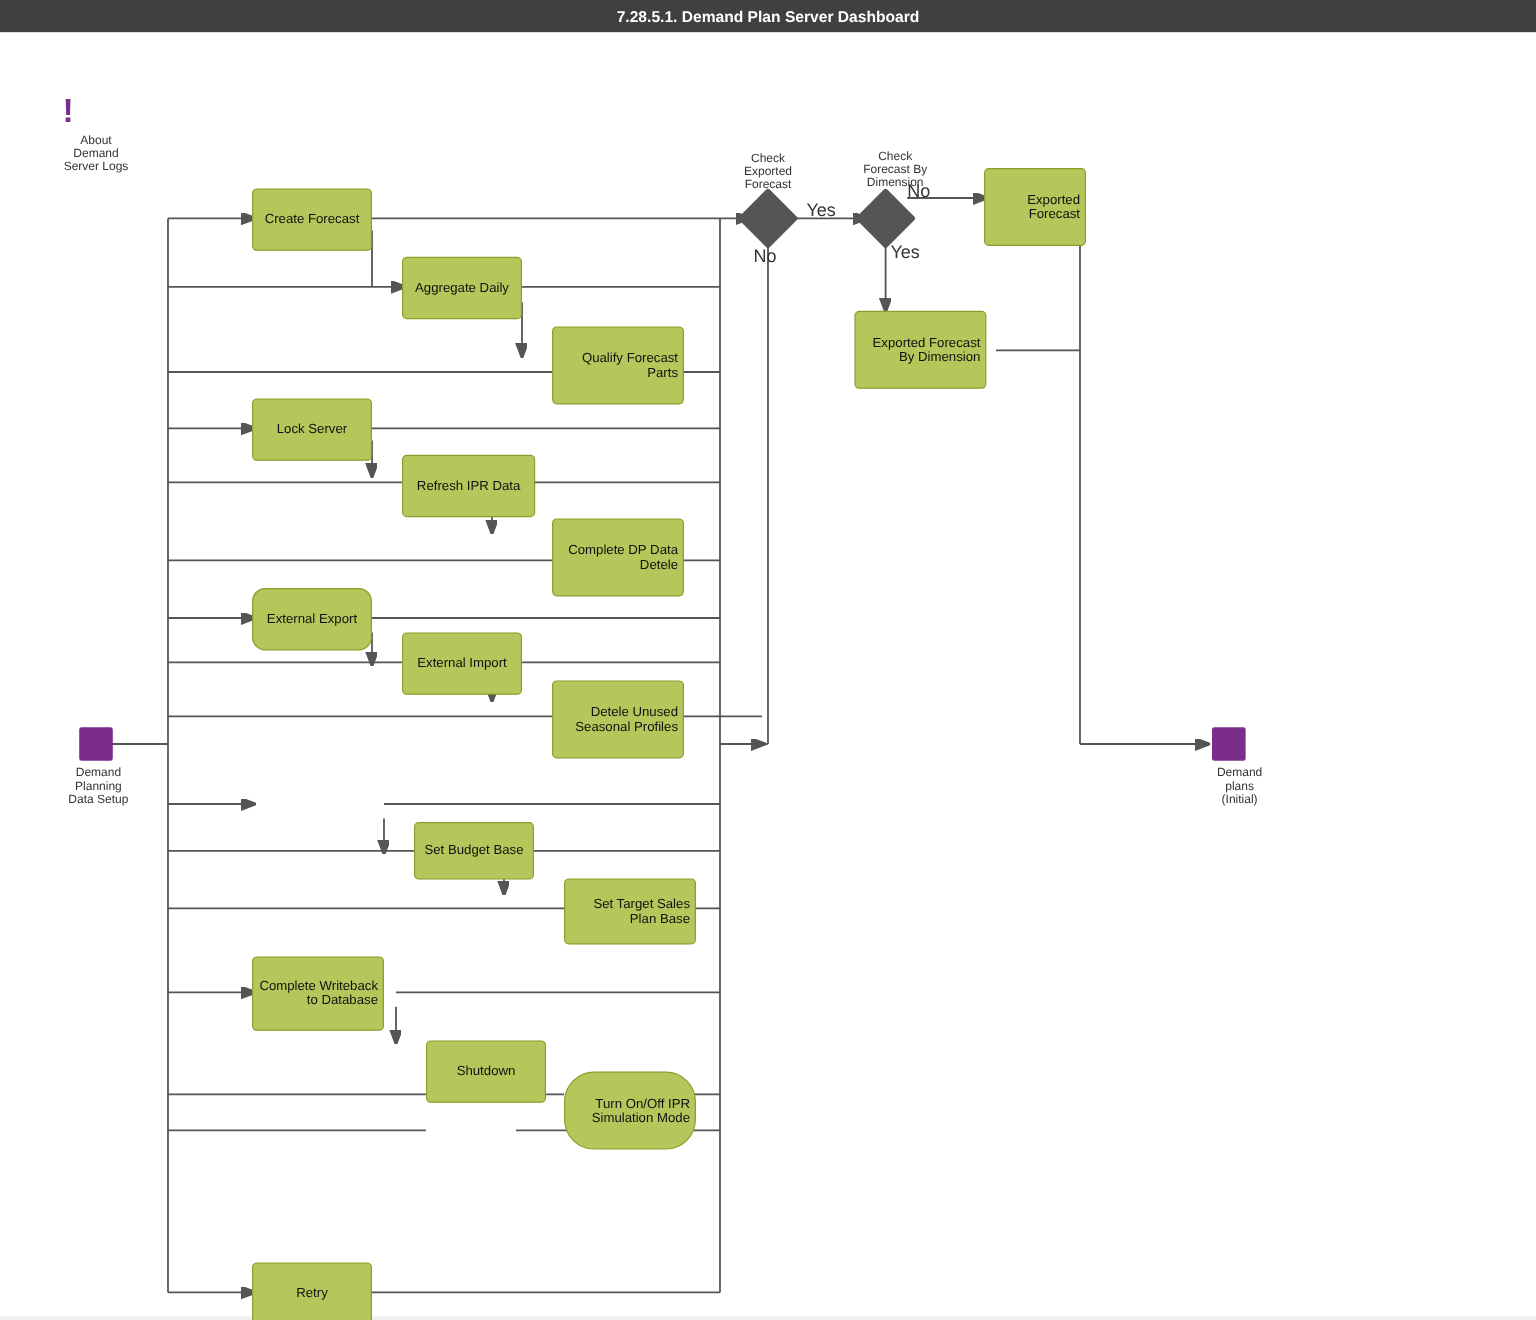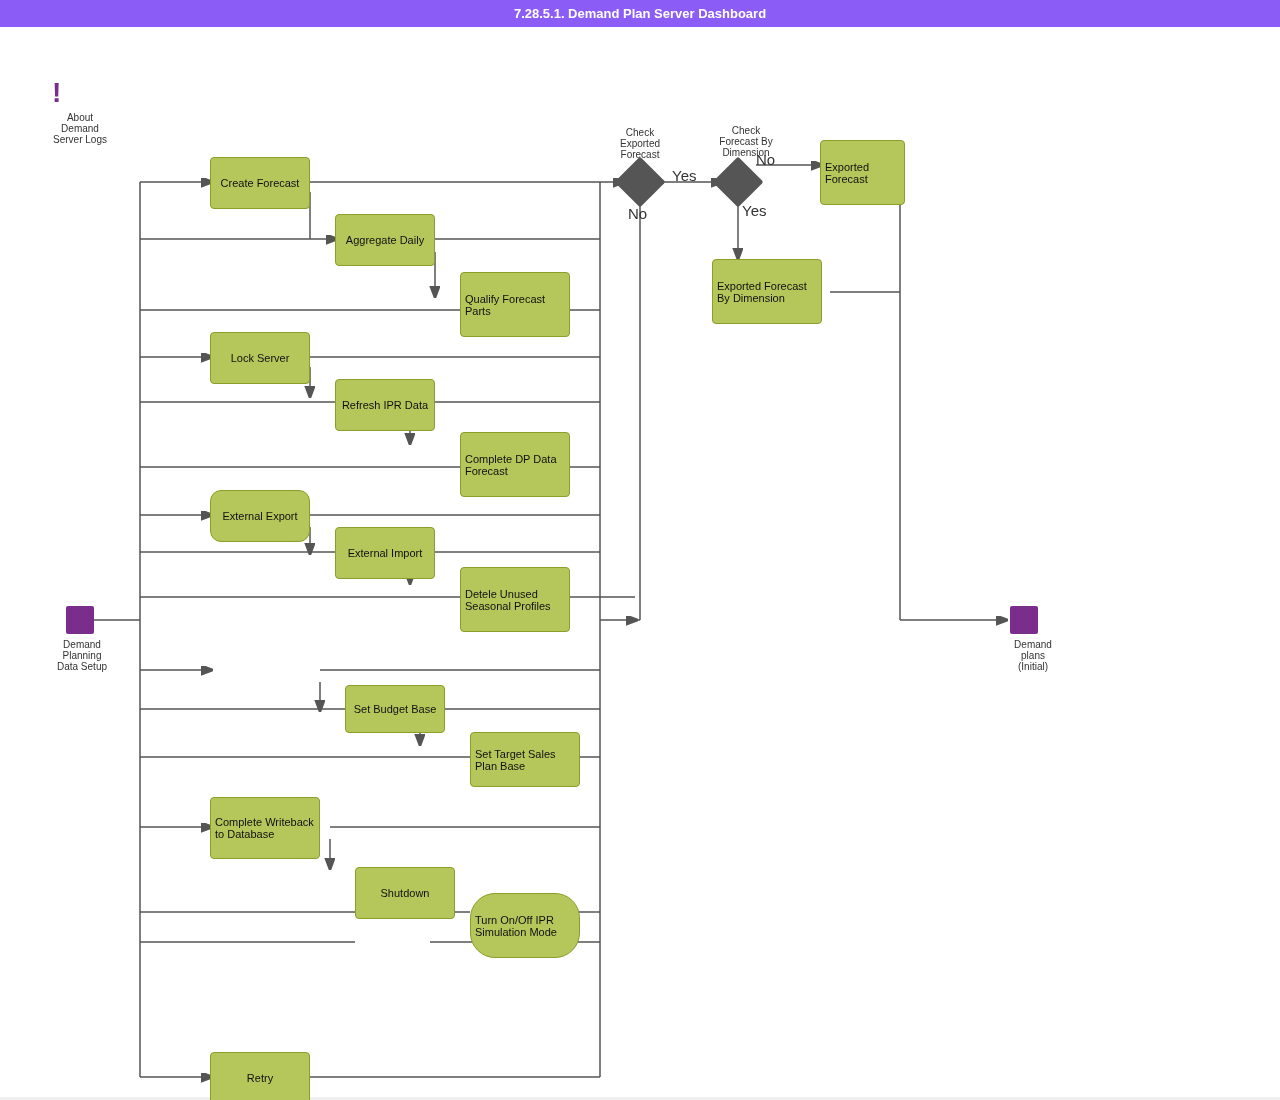--- a/index.html
+++ b/index.html
@@ -5,42 +5,42 @@
     * { box-sizing: border-box; margin: 0; padding: 0; }
     body {
       background: #f0f0f0;
       font-family: Arial, sans-serif;
       font-size: 11px;
       width: 1280px;
       min-height: 1100px;
       overflow: auto;
     }
     #title-bar {
-      background: #8b5cf6;
+      background: #404040;
       color: white;
       text-align: center;
       padding: 6px;
       font-size: 13px;
       font-weight: bold;
     }
     #main-canvas {
       position: relative;
       width: 1280px;
       height: 1070px;
       background: white;
     }
     .process-box {
       position: absolute;
       background: #b5c75a;
       border: 1px solid #8a9e2a;
       border-radius: 4px;
       display: flex;
       align-items: center;
       justify-content: center;
-      text-align: left;
+      text-align: right;
       padding: 4px;
       font-size: 11px;
       color: #111;
     }
     .diamond {
       position: absolute;
       width: 36px;
       height: 36px;
       background: #555;
       transform: rotate(45deg);
@@ -223,21 +223,21 @@
   </div>
 
   <div class="process-box" style="left:210px; top:1025px; width:100px; height:52px;">
     <span>Retry</span>
   </div>
 
   <div class="process-box" style="left:335px; top:187px; width:100px; height:52px;">
     <span>Aggregate Daily</span>
   </div>
 
-  <div class="process-box" style="left:335px; top:352px; width:100px; height:52px;">
+  <div class="process-box" style="left:335px; top:352px; width:111px; height:52px;">
     <span>Refresh IPR
 Data</span>
   </div>
 
   <div class="process-box" style="left:335px; top:500px; width:100px; height:52px;">
     <span>External Import</span>
   </div>
 
   <div class="process-box" style="left:345px; top:658px; width:100px; height:48px;">
     <span>Set Budget Base</span>
@@ -247,21 +247,21 @@
     <span>Shutdown</span>
   </div>
 
   <div class="process-box" style="left:460px; top:245px; width:110px; height:65px;">
     <span>Qualify Forecast
 Parts</span>
   </div>
 
   <div class="process-box" style="left:460px; top:405px; width:110px; height:65px;">
     <span>Complete DP
-Data Forecast</span>
+Data Detele</span>
   </div>
 
   <div class="process-box" style="left:460px; top:540px; width:110px; height:65px;">
     <span>Detele Unused
 Seasonal
 Profiles</span>
   </div>
 
   <div class="process-box" style="left:470px; top:705px; width:110px; height:55px;">
     <span>Set Target Sales

